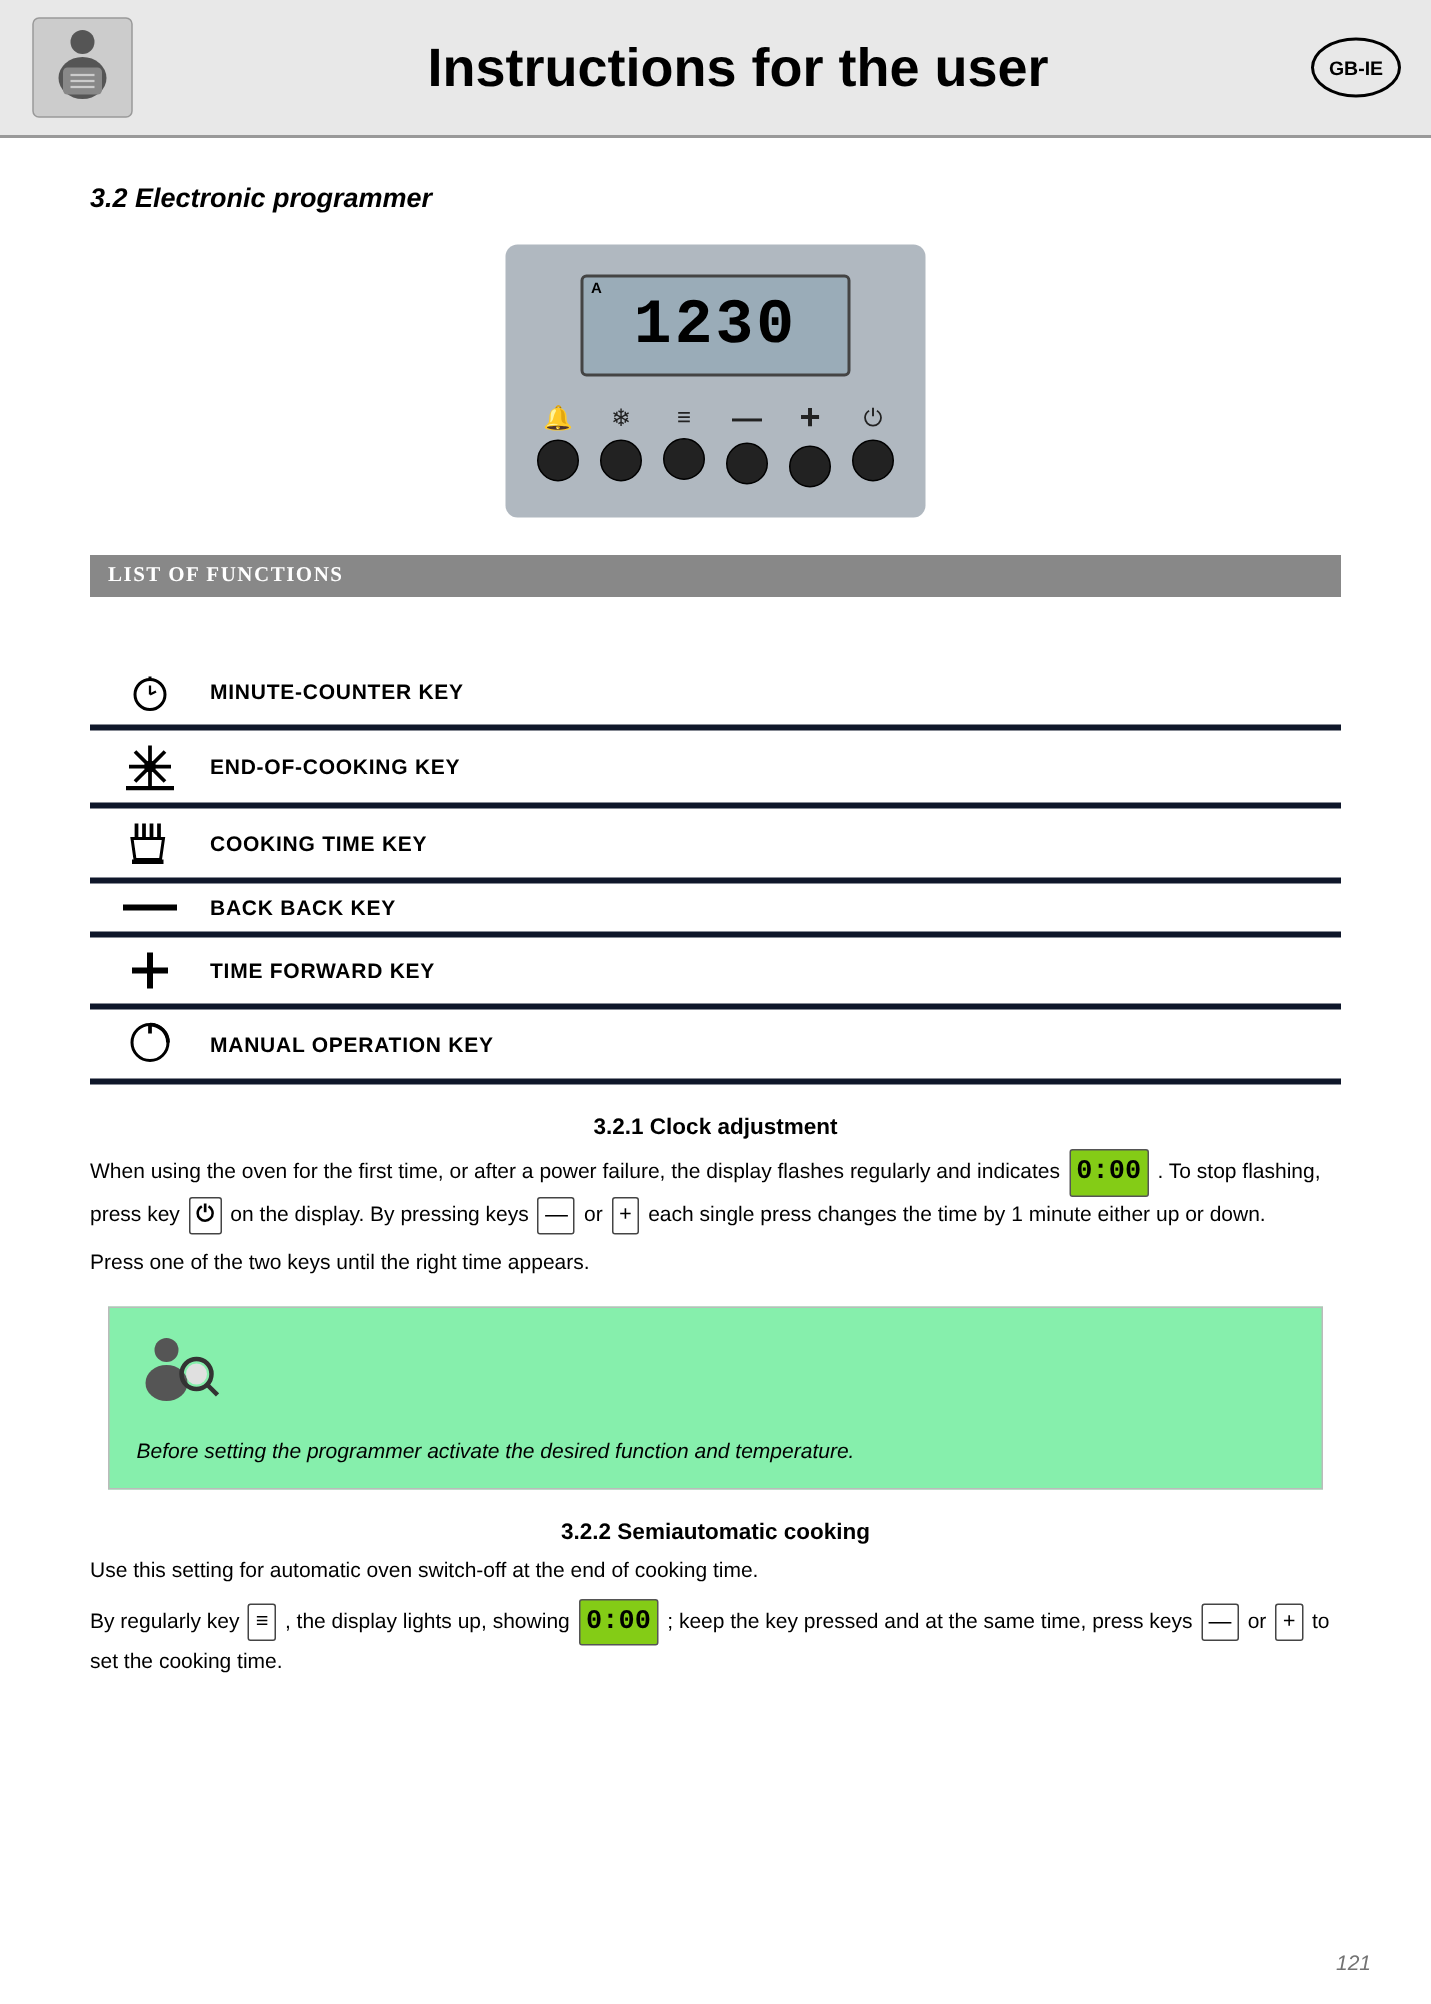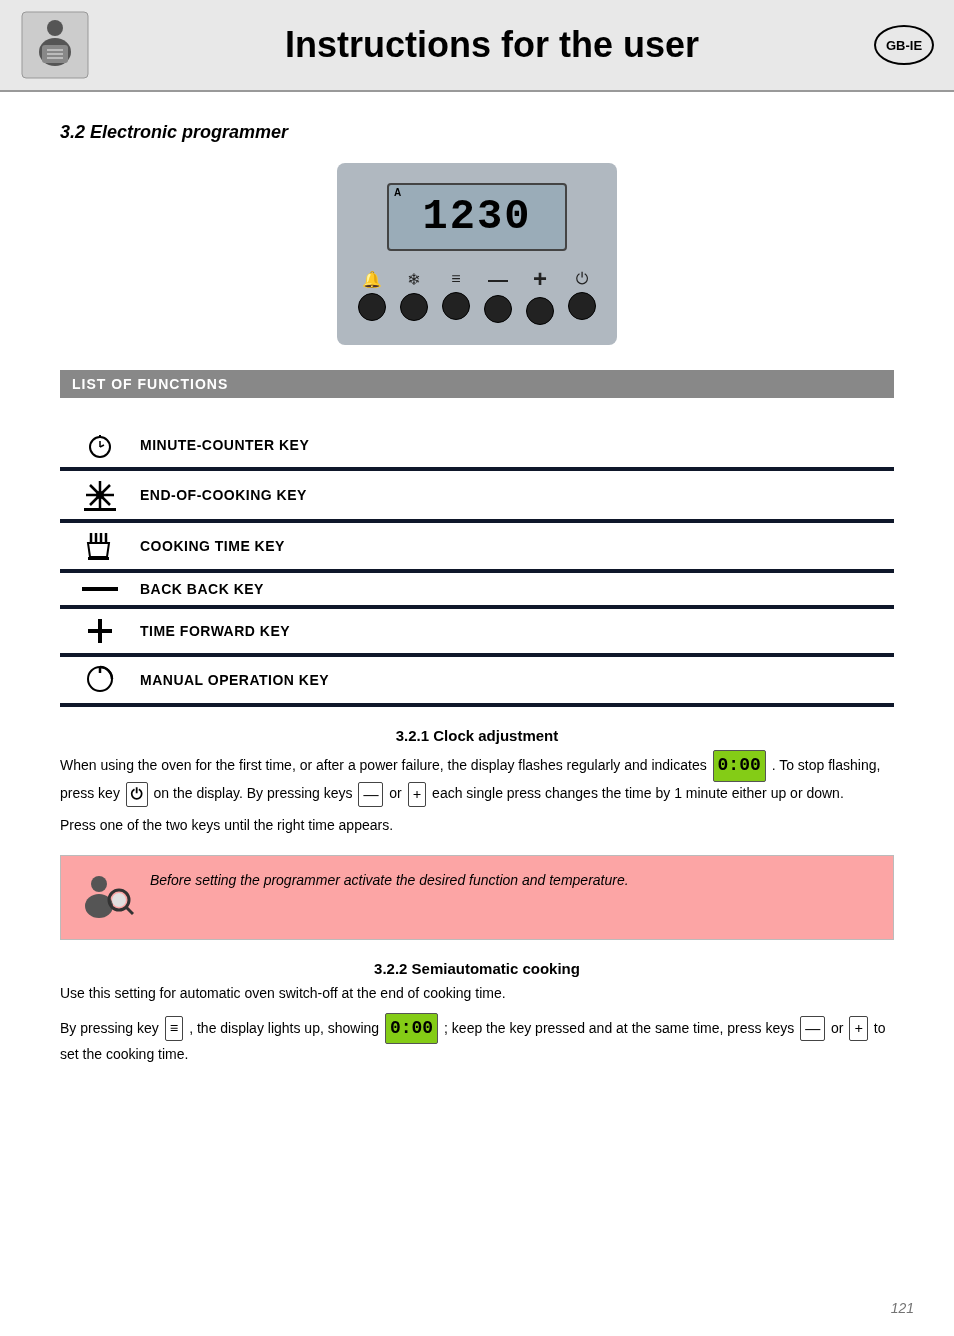--- a/index.html
+++ b/index.html
@@ -121,21 +121,22 @@
       height: 28px;
       background: #222;
       border-radius: 50%;
       border: 1px solid #000;
     }
 
     
     .functions-table {
       width: 100%;
       border-collapse: collapse;
-      margin-bottom: 25px;
+      margin-bottom: 41px;
+      font-family: Liberation Serif, serif;
     }
     .functions-header {
       background: #888;
       color: #fff;
       font-weight: bold;
       font-size: 14px;
       padding: 6px 12px;
       letter-spacing: 1px;
     }
     .function-row {
@@ -195,24 +196,25 @@
       border-radius: 2px;
       margin: 0 2px;
       font-family: serif;
     }
 
     
     .note-box {
       display: flex;
       align-items: flex-start;
       border: 1.5px solid #bbb;
-      background: #fca5a5;
+      background: #86efac;
       padding: 14px 18px;
-      margin: 18px 0;
+      margin: 18px 12px;
       gap: 16px;
+      flex-direction: column;
     }
     .note-icon {
       width: 55px;
       height: 55px;
       flex-shrink: 0;
     }
     .note-text {
       font-size: 14px;
       font-style: italic;
       line-height: 1.5;
@@ -402,21 +404,21 @@
       <circle cx="40" cy="30" r="10" fill="none" stroke="#333" stroke-width="3"></circle>
       <line x1="47" y1="37" x2="54" y2="44" stroke="#333" stroke-width="3"></line>
       <circle cx="40" cy="30" r="7" fill="#e0e0e0" stroke="none"></circle>
     </svg>
     <div class="note-text">Before setting the programmer activate the desired function and temperature.</div>
   </div>
 
   <div class="subsection-title">3.2.2  Semiautomatic cooking</div>
   <p class="body-text">Use this setting for automatic oven switch-off at the end of cooking time.</p>
   <p class="body-text">
-    <span>By pressing key</span>
+    <span>By regularly key</span>
     <span class="inline-sym">≡</span>
     <span>, the display lights up, showing</span>
     <span class="inline-icon">0:00</span>
     <span>; keep the key pressed and at the same time, press keys</span>
     <span class="inline-sym">—</span>
     <span>or</span>
     <span class="inline-sym">+</span>
     <span>to set the cooking time.</span>
   </p>
 

